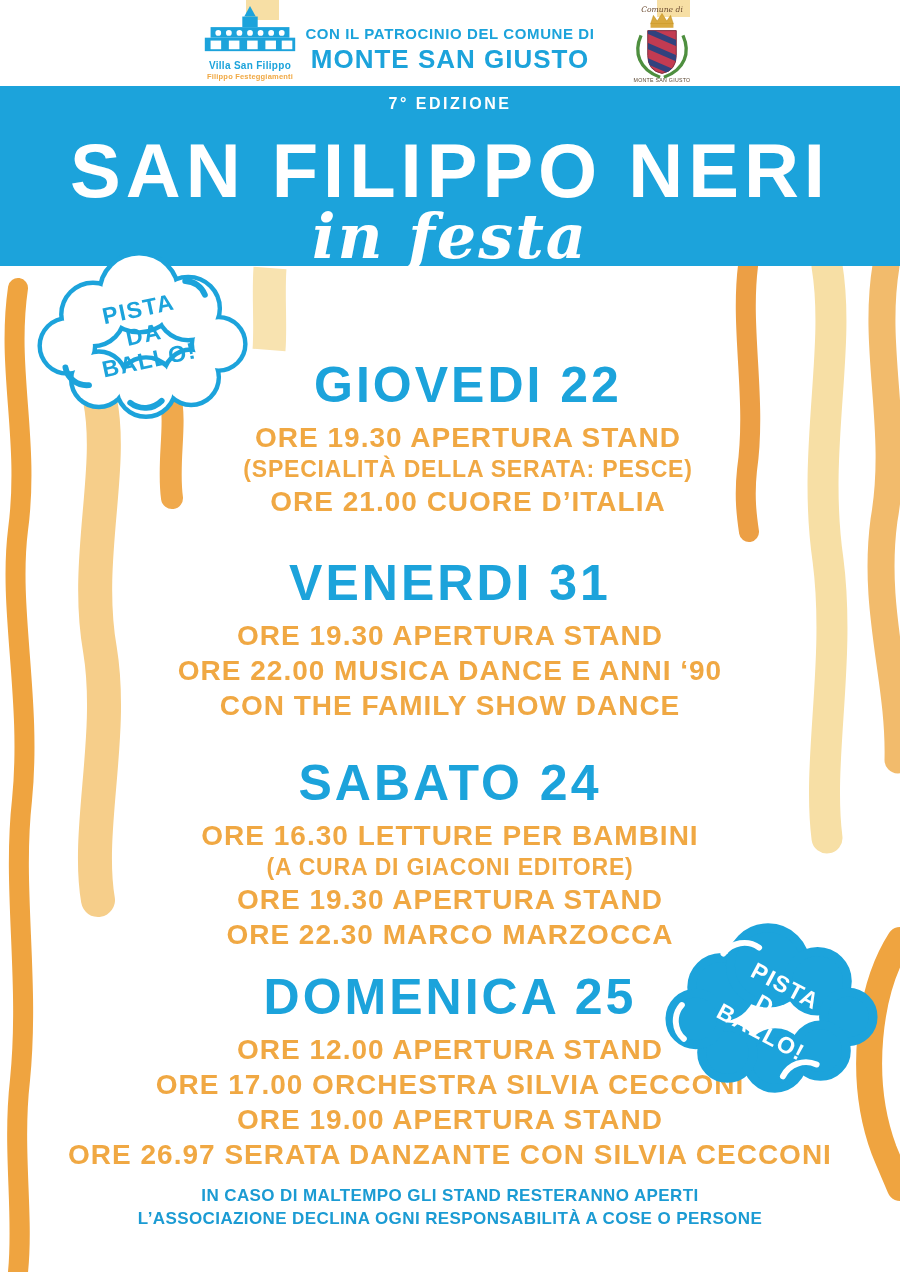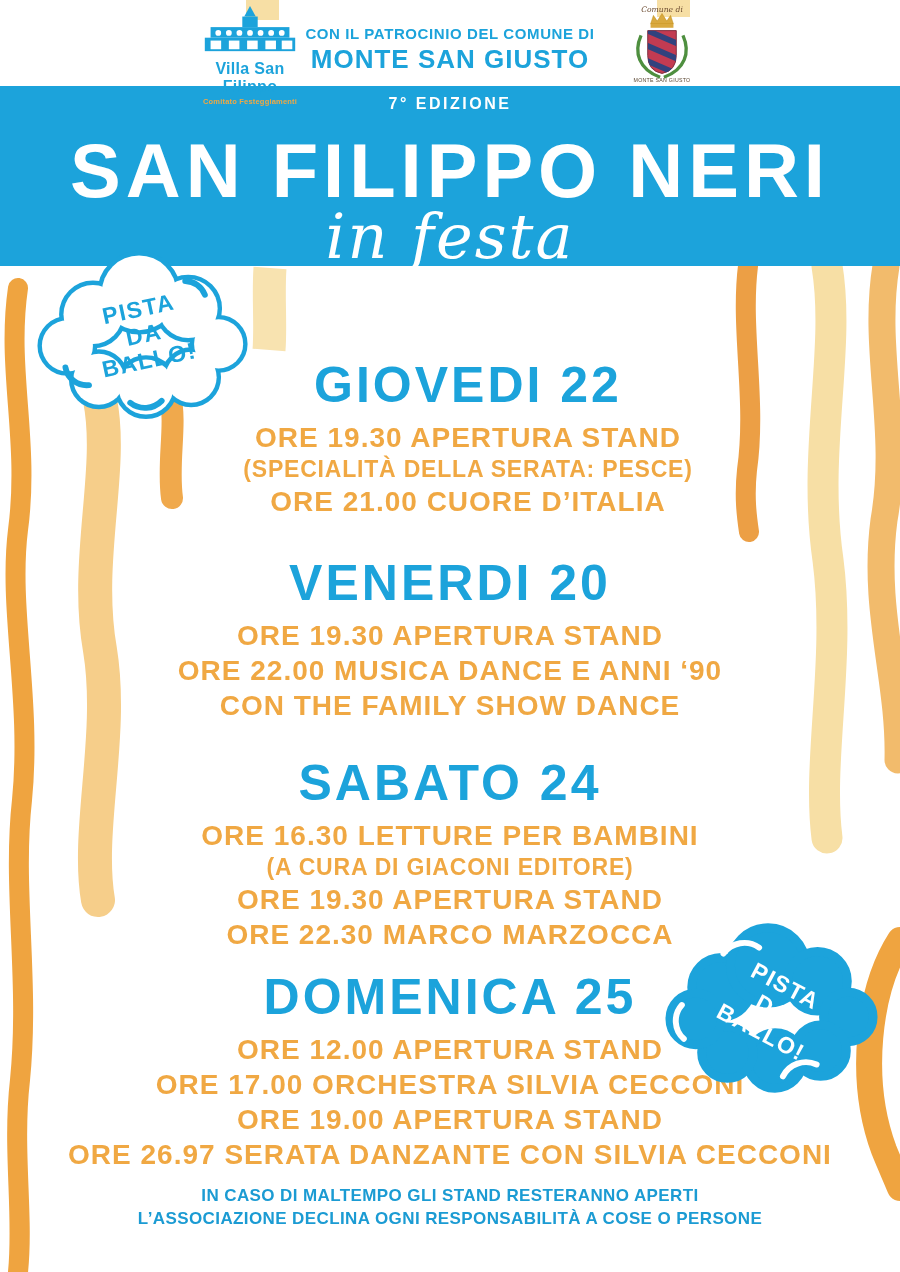--- a/index.html
+++ b/index.html
@@ -14,35 +14,35 @@
   .st-orange2{stroke:var(--c-stripe-orange2);}
   .st-mid{stroke:var(--c-stripe-mid);}
   .st-light{stroke:var(--c-stripe-light);}
   .st-pale{stroke:var(--c-stripe-pale);}
   .st-paleyellow{stroke:var(--c-stripe-paleyellow);}
   .st-cream{stroke:var(--c-stripe-cream);}
   .tab{fill:var(--c-stripe-paleyellow);}
   
   .header{position:absolute;top:0;left:0;right:0;height:86px;z-index:2;}
   .villa-logo{position:absolute;left:190px;top:5px;width:120px;text-align:center;}
-  .villa-logo .name{font-size:16px;font-weight:700;color:var(--c-blue);letter-spacing:.3px;margin-top:1px;}
+  .villa-logo .name{font-size:10px;font-weight:700;color:var(--c-blue);letter-spacing:.3px;margin-top:1px;}
   .villa-logo .sub{font-size:7.5px;font-weight:700;color:var(--c-orange);letter-spacing:.2px;margin-top:1px;}
   .patronage{position:absolute;left:0;right:0;top:25px;text-align:center;color:var(--c-blue);}
   .patronage .l1{font-size:15px;font-weight:700;letter-spacing:.6px;}
   .patronage .l2{font-size:26px;font-weight:700;letter-spacing:1px;margin-top:2px;}
   .crest{position:absolute;left:622px;top:3px;width:80px;text-align:center;}
   
   .banner{
     position:absolute;top:86px;left:0;right:0;height:180px;background:var(--c-blue);
     z-index:1;text-align:center;color:#fff;
   }
   .banner .edition{margin-top:9px;font-size:16px;font-weight:700;letter-spacing:2.5px;}
   .banner .title{font-size:76px;font-weight:700;letter-spacing:5px;line-height:1.02;margin-top:19px;}
   .banner .script{
-    font-family:"DejaVu Serif",serif;font-style:italic;font-weight:400;
+    font-family:"DejaVu Serif",serif;font-style:italic;font-weight:700;
     font-size:62px;line-height:1;margin-top:-4px;letter-spacing:2px;
   }
   
   .content{position:absolute;top:266px;left:0;right:0;z-index:1;text-align:center;}
   .day-section{margin:0;}
   .day-section .day-title{
     margin:0 0 10px 0;font-size:50px;font-weight:700;letter-spacing:3px;
     color:var(--c-blue);line-height:1.02;
   }
   .event{margin:2px 0;font-size:28px;font-weight:700;letter-spacing:1px;
@@ -103,21 +103,21 @@
           <rect x="74" y="26" width="6" height="6" rx="3"></rect>
           <rect x="85" y="26" width="6" height="6" rx="3"></rect>
           <rect x="14" y="37" width="11" height="9"></rect>
           <rect x="33" y="37" width="11" height="9"></rect>
           <rect x="52" y="37" width="11" height="9"></rect>
           <rect x="71" y="37" width="11" height="9"></rect>
           <rect x="88" y="37" width="11" height="9"></rect>
         </g>
       </svg>
       <div class="name">Villa San Filippo</div>
-      <div class="sub">Comitato Festeggiamenti</div>
+      <div class="sub">Filippo Festeggiamenti</div>
     </div>
 
     <div class="patronage">
       <div class="l1">CON IL PATROCINIO DEL COMUNE DI</div>
       <div class="l2">MONTE SAN GIUSTO</div>
     </div>
 
     <div class="crest">
       <svg width="76" height="80" viewBox="0 0 76 84">
         <text x="38" y="9" text-anchor="middle" font-family="DejaVu Serif,serif" font-style="italic" font-size="8" fill="#6b4a2f">Comune di</text>
@@ -210,21 +210,21 @@
   <div class="content">
 
     <div id="schedule-root">
         <section class="day-section sec-0">
           <h2 class="day-title">GIOVEDI 22</h2>
           <p class="event">ORE 19.30 APERTURA STAND</p>
           <p class="event small">(SPECIALITÀ DELLA SERATA: PESCE)</p>
           <p class="event">ORE 21.00 CUORE D’ITALIA</p>
         </section>
         <section class="day-section sec-1">
-          <h2 class="day-title">VENERDI 20</h2>
+          <h2 class="day-title">VENERDI 31</h2>
           <p class="event">ORE 19.30 APERTURA STAND</p>
           <p class="event">ORE 22.00 MUSICA DANCE E ANNI ‘90</p>
           <p class="event">CON THE FAMILY SHOW DANCE</p>
         </section>
         <section class="day-section sec-2">
           <h2 class="day-title">SABATO 24</h2>
           <p class="event">ORE 16.30 LETTURE PER BAMBINI</p>
           <p class="event small">(A CURA DI GIACONI EDITORE)</p>
           <p class="event">ORE 19.30 APERTURA STAND</p>
           <p class="event">ORE 22.30 MARCO MARZOCCA</p>

